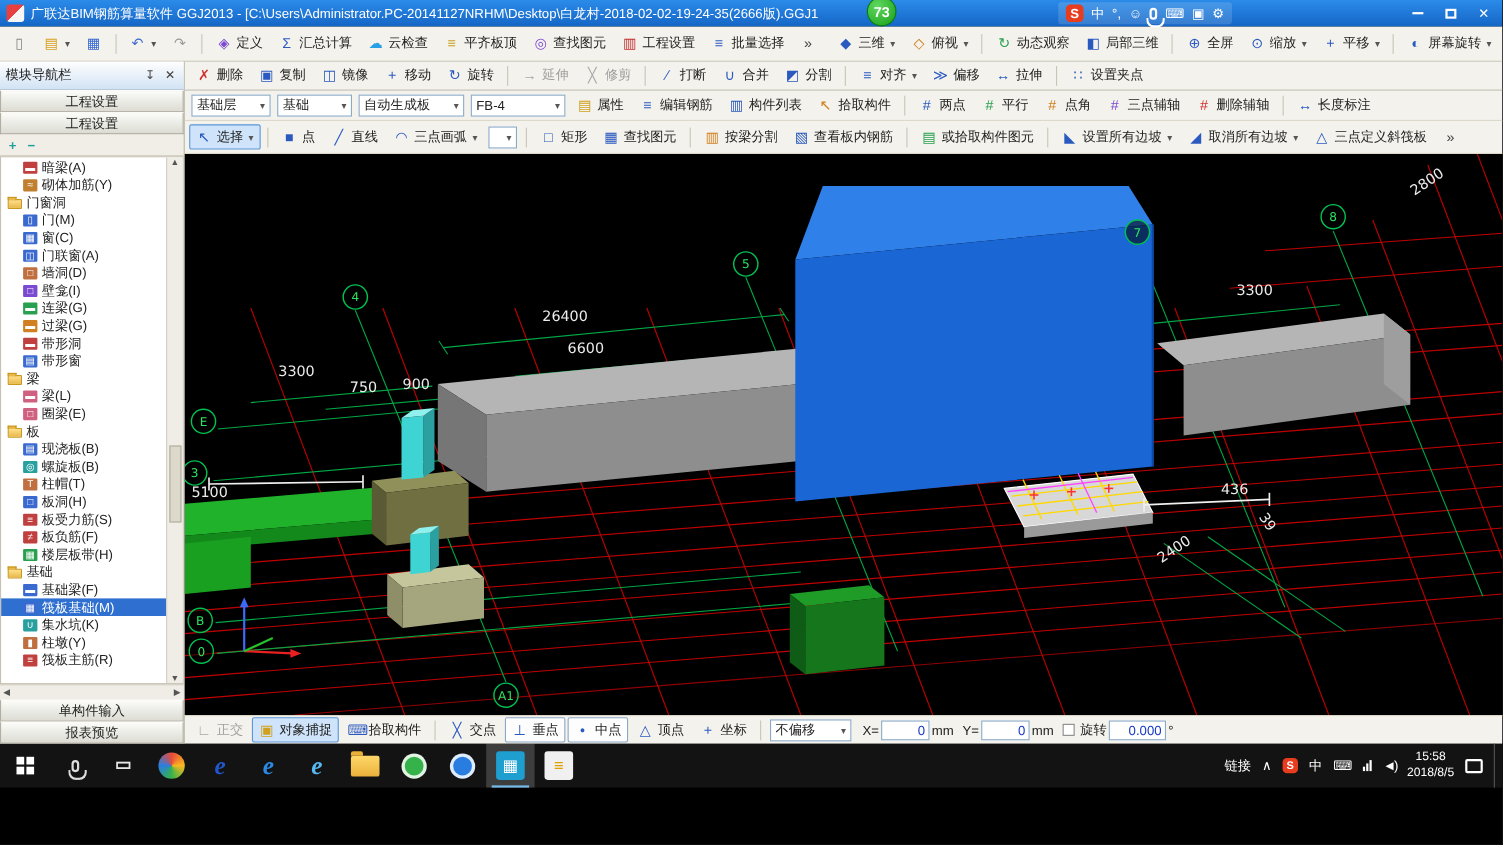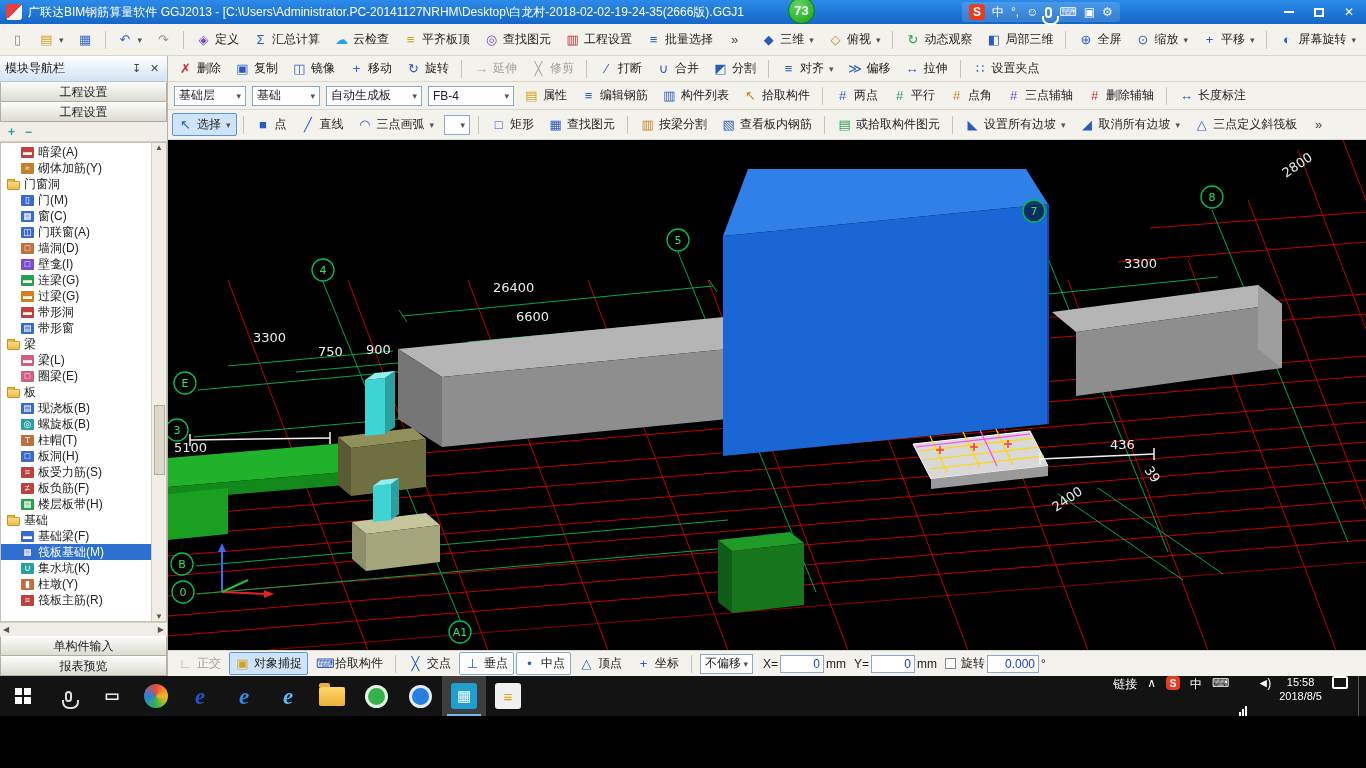--- a/index.html
+++ b/index.html
@@ -100,21 +100,21 @@
 .tb-icons{display:flex;height:40px}
 .tb-ic{width:44px;height:40px;display:flex;align-items:center;justify-content:center;position:relative;color:#ddd}
 .tb-ic.active{background:rgba(255,255,255,.18)}
 .tb-ic.active::after{content:"";position:absolute;bottom:0;left:5px;right:5px;height:2px;background:#76b9ed}
 .glyph-e{font-family:"Liberation Serif",serif;font-weight:bold;font-style:italic;font-size:23px;line-height:1}
 .circle-ic{width:23px;height:23px;border-radius:50%;border:3px solid rgba(255,255,255,.85)}
 .tile-ic{width:26px;height:26px;border-radius:3px;display:flex;align-items:center;justify-content:center;font-size:15px;color:#fff}
 .pinwheel{width:24px;height:24px;border-radius:50%;background:conic-gradient(#e84a3a,#f8b820,#35b34a,#2a7de0,#e84a3a)}
 .folder-tb{width:26px;height:19px;background:linear-gradient(#ffd86a,#eab13a);border-radius:2px;position:relative}
 .folder-tb::before{content:"";position:absolute;top:-4px;left:0;width:11px;height:4px;background:#eab13a;border-radius:2px 2px 0 0}
-.tray{margin-left:auto;display:flex;gap:10px;padding-right:3px;font-size:12px;color:#fff}
+.tray{margin-left:auto;display:flex;align-items:center;gap:10px;padding-right:3px;font-size:12px;color:#fff}
 .bars{display:inline-flex;align-items:flex-end;gap:1px}
 .bars i{width:2px;background:#fff;display:block}
 .b1{height:4px}.b2{height:7px}.b3{height:10px}
 .clock{text-align:center;font-size:11px;line-height:1.25;white-space:nowrap}
 .notif{width:16px;height:13px;border:2px solid #fff;border-radius:2px}
 .sliver{width:5px;height:40px;border-left:1px solid #555}
 </style>
 </head>
 <body>
 
@@ -800,21 +800,21 @@
             <div class="tbtn">
               <span class="ticon" style="color: rgb(42, 90, 192);">△</span>
               <span>顶点</span>
             </div>
             <div class="tbtn">
               <span class="ticon" style="color: rgb(42, 90, 192);">+</span>
               <span>坐标</span>
             </div>
             <span class="tsep"></span>
           </div>
-        <div class="combo" style="width:53px">
+        <div class="combo" style="width:74px">
           <span class="combo-val">不偏移</span>
           <span class="caret">▾</span>
         </div>
         <span style="margin-left:6px">X=</span>
         <input class="snap-input" readonly="" value="0" style="">
         <span>mm</span>
         <span style="margin-left:6px">Y=</span>
         <input class="snap-input" readonly="" value="0" style="">
         <span>mm</span>
         <span class="checkbox"></span>

